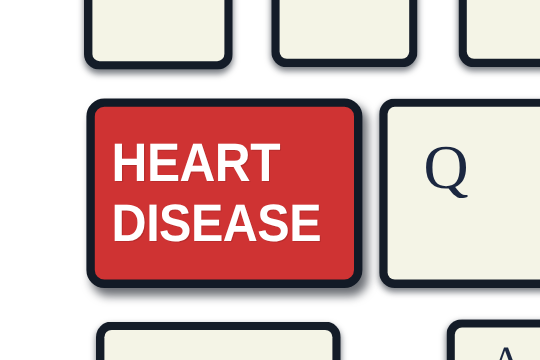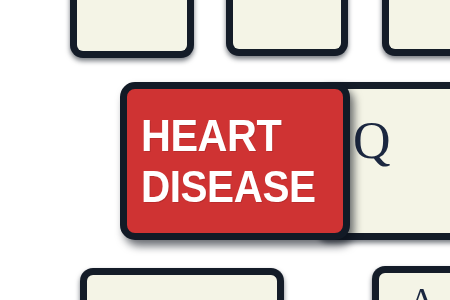--- a/index.html
+++ b/index.html
@@ -65,21 +65,20 @@
     background: #cf3333;
     border-radius: 15px;
     border: 7px solid #121a26;
     box-shadow: 4px 6px 8px rgba(8,14,24,0.60);
     display: flex;
     flex-direction: column;
     align-items: flex-start;
     justify-content: center;
     padding-left: 14px;
     overflow: hidden;
-    margin-left: 48px;
   }
 
   .red-key-line {
     color: #ffffff;
     font-family: "Liberation Sans Narrow", "Liberation Sans", sans-serif;
     font-weight: 700;
     font-size: 45px;
     line-height: 1.02;
     letter-spacing: -0.5px;
     transform: scaleX(0.92);

